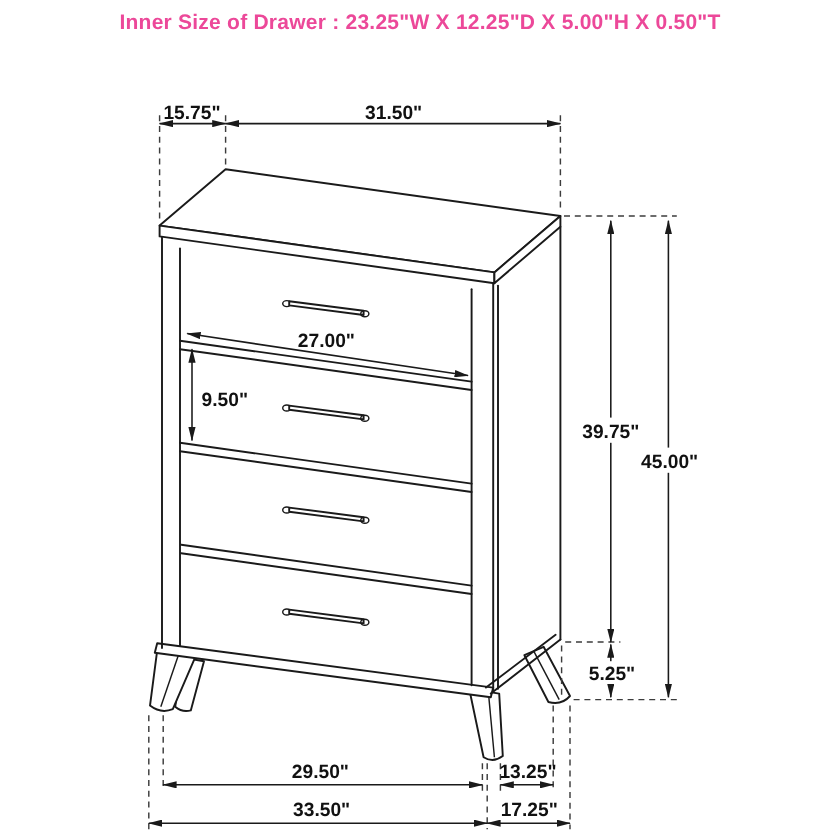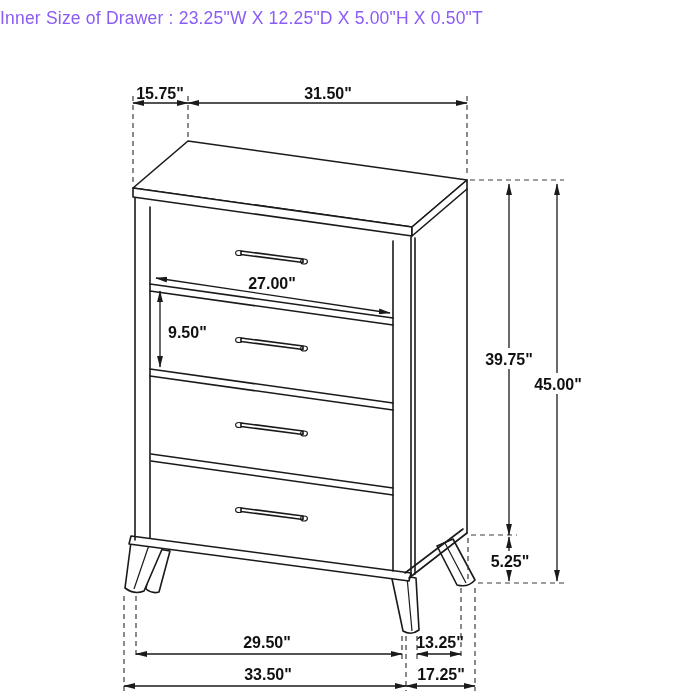--- a/index.html
+++ b/index.html
@@ -5,22 +5,22 @@
   html, body { margin: 0; padding: 0; }
   body {
     width: 700px; height: 700px;
     background: #ffffff;
     font-family: "Liberation Sans", sans-serif;
     overflow: hidden;
   }
   .stage { position: relative; width: 700px; height: 700px; background:#fff; }
   .title {
     position: absolute; top: 8px; left: 0; width: 700px;
-    text-align: left;
-    font-size: 17.5px; font-weight: normal; color: #8b5cf6;
+    text-align: center;
+    font-size: 17.5px; font-weight: bold; color: #ec4899;
     letter-spacing: 0.2px;
   }
   svg text {
     font-family: "Liberation Sans", sans-serif;
     font-weight: bold;
     font-size: 16px;
     fill: #111111;
   }
   .outline  { fill: #ffffff; stroke: #1a1a1a; stroke-width: 1.6; stroke-linejoin: round; }
   .ln       { fill: none;    stroke: #1a1a1a; stroke-width: 1.6; stroke-linecap: round; }

